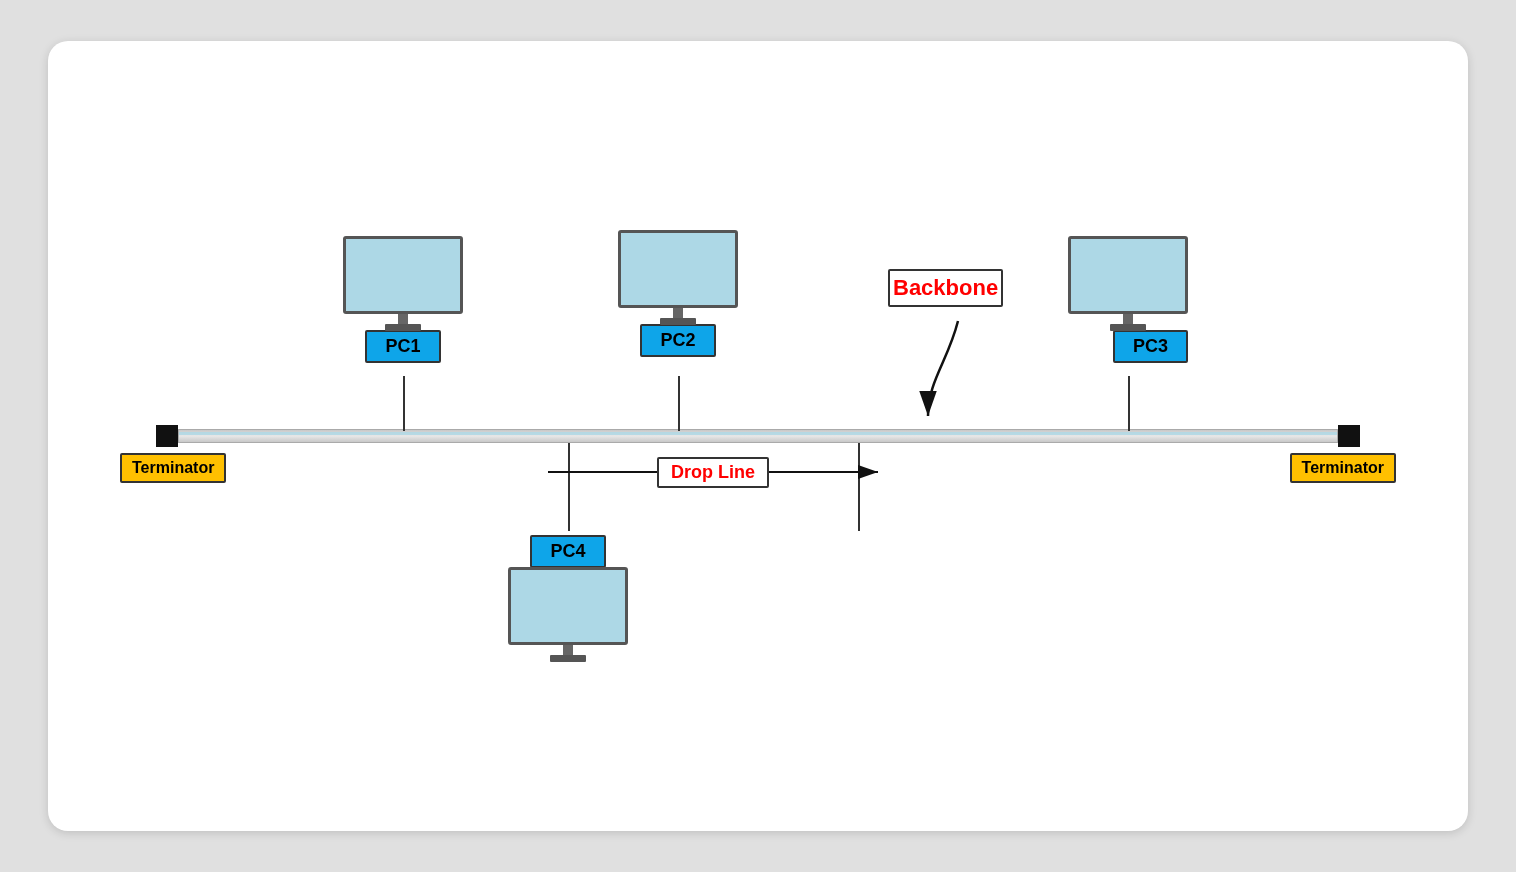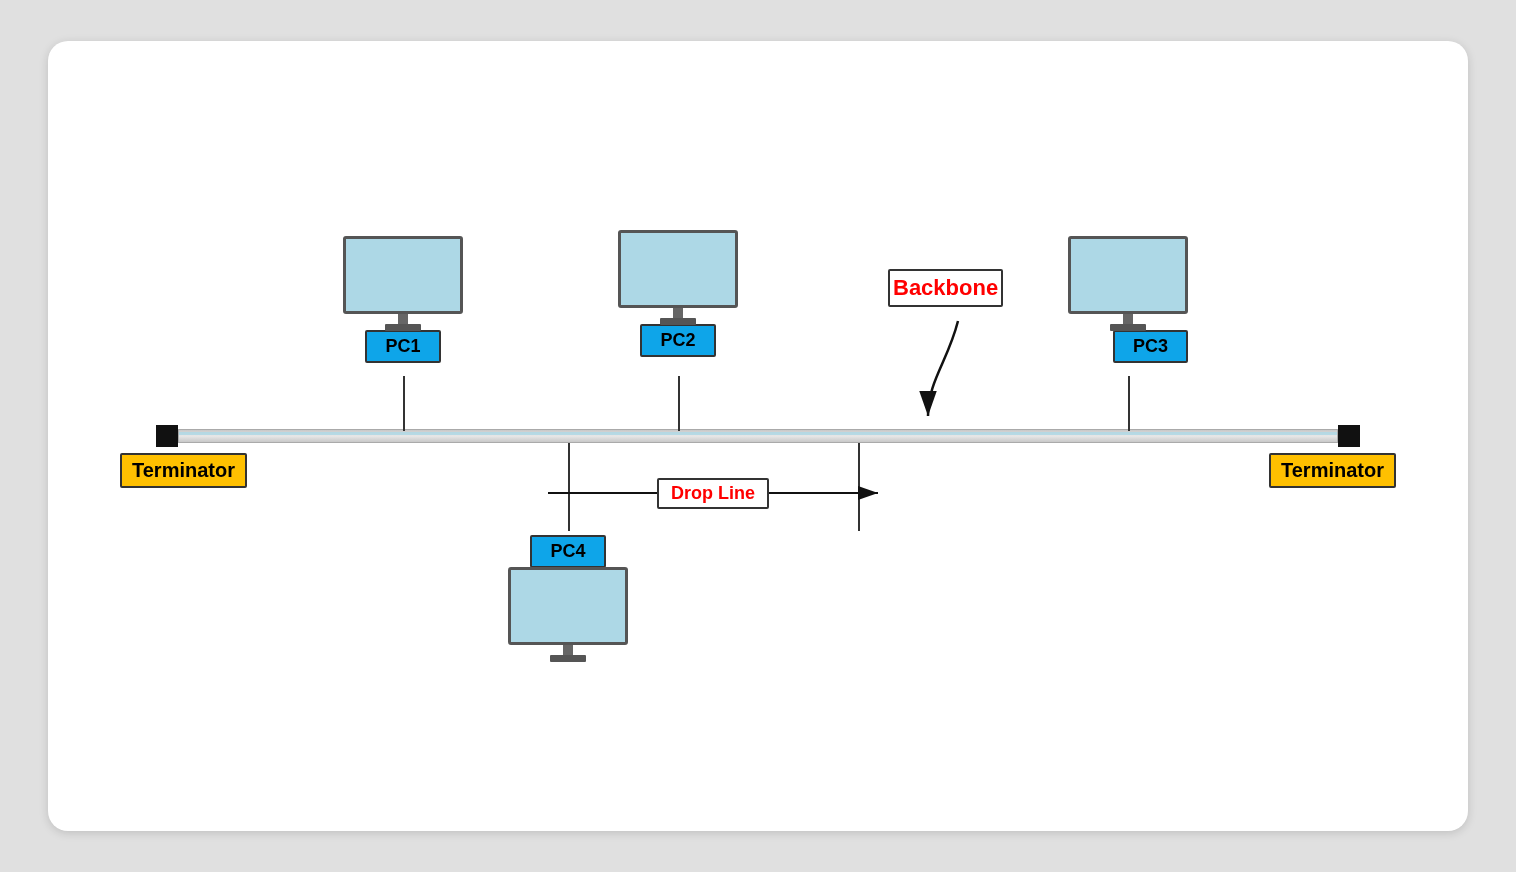--- a/index.html
+++ b/index.html
@@ -54,21 +54,21 @@
     .terminator-box.left { left: 108px; }
     .terminator-box.right { right: 108px; }
 
     
     .terminator-label {
       position: absolute;
       top: 412px;
       background: #FFC000;
       border: 2px solid #333;
       padding: 4px 10px;
-      font-size: 20px;
+      font-size: 16px;
       font-weight: bold;
       white-space: nowrap;
       border-radius: 2px;
     }
     .terminator-label.left { left: 72px; }
     .terminator-label.right { right: 72px; }
 
     
     .pc-unit {
       position: absolute;
@@ -160,21 +160,21 @@
       top: 220px;
       left: 820px;
       width: 200px;
       height: 180px;
       pointer-events: none;
     }
 
     
     .dropline-container {
       position: absolute;
-      top: 432px;
+      top: 411px;
       left: 490px;
       width: 350px;
       height: 40px;
       display: flex;
       align-items: center;
       justify-content: center;
     }
     .dropline-label-box {
       background: white;
       border: 2px solid #333;

